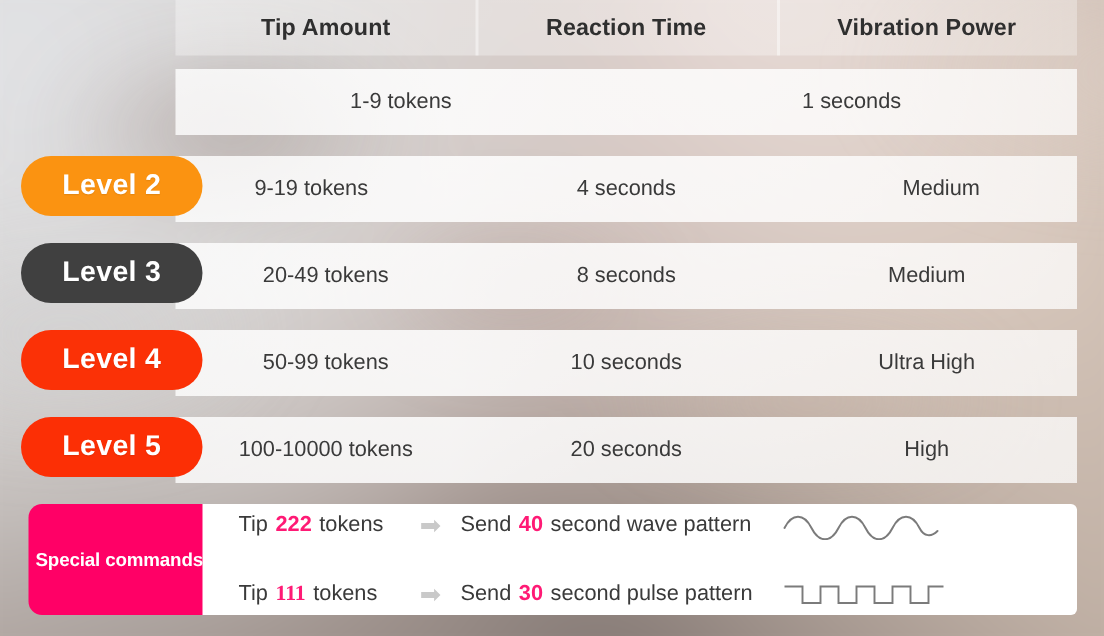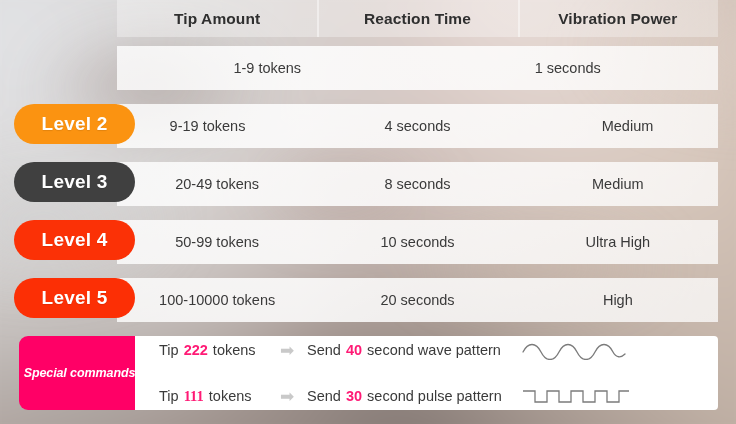--- a/index.html
+++ b/index.html
@@ -127,21 +127,20 @@
     left:5px; top:0;
     width:121px; height:74px;
     border-radius:9px 0 0 9px;
     display:flex;
     align-items:center;
     justify-content:center;
     color:#ffffff;
     font-size:12.5px;
     font-weight:bold;
     letter-spacing:-.1px;
-    font-style:italic;
   }
   .special-body {
     position:absolute;
     left:121px; top:0;
     width:583px; height:74px;
     background:#ffffff;
     border-radius:0 4px 4px 0;
     display:flex;
     flex-direction:column;
     justify-content:center;

